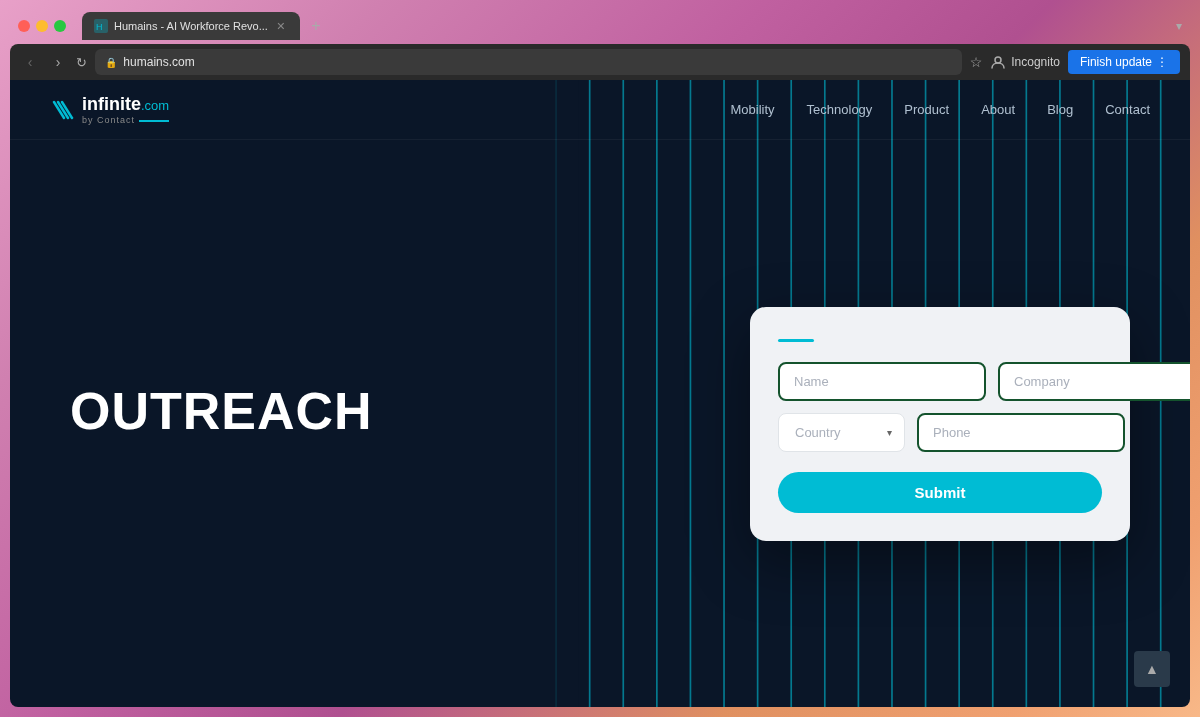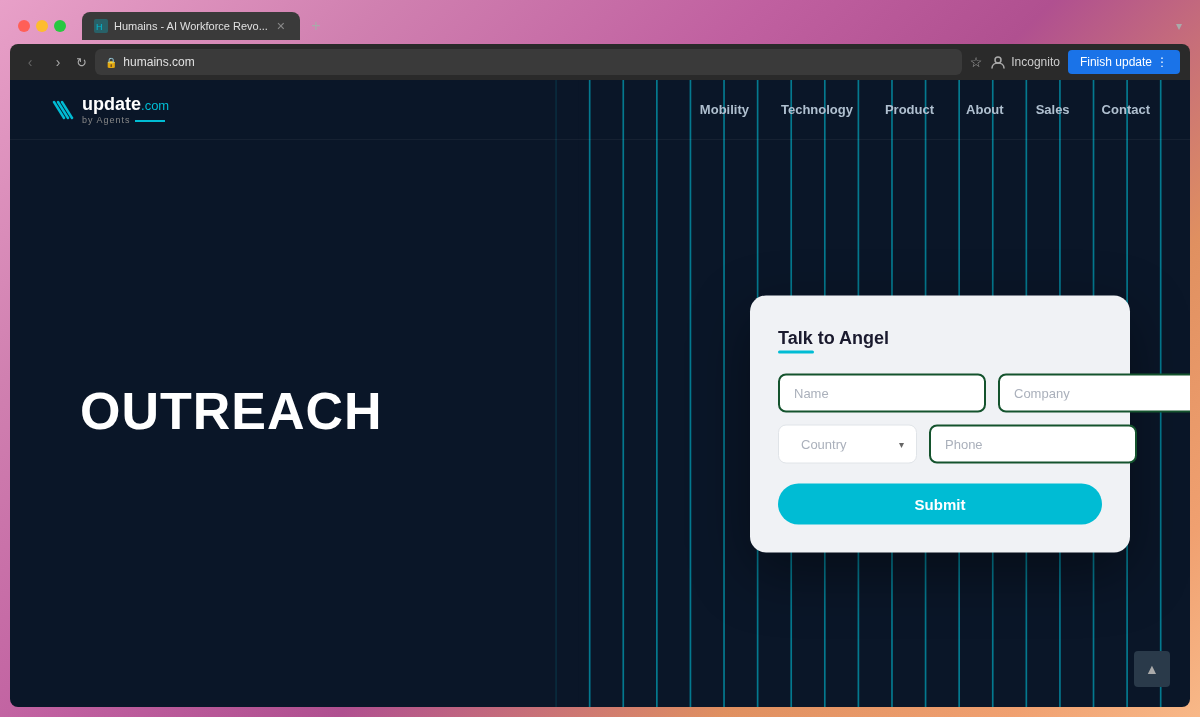--- a/index.html
+++ b/index.html
@@ -240,21 +240,20 @@
       width: 30px;
       height: 2px;
       background: #00bcd4;
       margin-top: 1px;
     }
 
     .nav-links {
       display: flex;
       gap: 32px;
       align-items: center;
-      font-weight: bold;
     }
 
     .nav-link {
       color: #b0c0d0;
       font-size: 13px;
       cursor: pointer;
       text-decoration: none;
     }
 
     
@@ -262,21 +261,20 @@
       flex: 1;
       display: flex;
       align-items: center;
       padding: 0 60px;
       position: relative;
     }
 
     .hero-content {
       max-width: 480px;
       z-index: 5;
-      margin-left: 10px;
     }
 
     .hero-title {
       font-size: 52px;
       font-weight: 800;
       color: white;
       line-height: 1.1;
       letter-spacing: 1px;
       margin-bottom: 24px;
       text-transform: uppercase;
@@ -361,21 +359,21 @@
       border: 1px solid #e0e4e8;
       border-radius: 8px;
       display: flex;
       align-items: center;
     }
 
     .form-select {
       flex: 1;
       background: transparent;
       border: none;
-      padding: 10px 22px;
+      padding: 10px 16px;
       font-size: 13px;
       color: #aab0bb;
       outline: none;
       appearance: none;
       cursor: pointer;
     }
 
     .select-chevron {
       position: absolute;
       right: 12px;
@@ -497,48 +495,47 @@
 
     <nav class="site-nav">
       <div class="site-logo">
         <svg width="28" height="28" viewBox="0 0 28 28">
           <line x1="4" y1="6" x2="14" y2="22" stroke="#00bcd4" stroke-width="2.5" stroke-linecap="round"></line>
           <line x1="8" y1="6" x2="18" y2="22" stroke="#00bcd4" stroke-width="2.5" stroke-linecap="round"></line>
           <line x1="12" y1="6" x2="22" y2="22" stroke="#00bcd4" stroke-width="2.5" stroke-linecap="round"></line>
         </svg>
         <div class="logo-text-group">
           <div style="display:flex; align-items:baseline;">
-            <span style="font-size:18px;font-weight:700;color:white;">update</span>
+            <span style="font-size:18px;font-weight:700;color:white;">infinite</span>
             <span style="font-size:13px;color:#00bcd4;font-weight:400;">.com</span>
           </div>
           <div style="display:flex;align-items:center;gap:4px;">
-            <span style="font-size:9px;color:#888;letter-spacing:1px;">by Agents</span>
+            <span style="font-size:9px;color:#888;letter-spacing:1px;">by Contact</span>
             <div class="logo-underline"></div>
           </div>
         </div>
       </div>
       <div class="nav-links">
         <a class="nav-link">Mobility</a>
         <a class="nav-link">Technology</a>
         <a class="nav-link">Product</a>
         <a class="nav-link">About</a>
-        <a class="nav-link">Sales</a>
+        <a class="nav-link">Blog</a>
         <a class="nav-link">Contact</a>
       </div>
     </nav>
 
     <div class="hero">
       <div class="hero-content">
         <h1 class="hero-title">
           <span>OUTREACH</span><br>
         </h1>
       </div>
 
       <div class="form-card">
-        <div class="form-talk-title">Talk to Angel</div>
         <div class="form-accent-line"></div>
 
         <div class="form-row">
           <input class="form-input" type="text" placeholder="Name" style="">
           <input class="form-input" type="text" placeholder="Company" style="">
         </div>
 
         <div class="form-row">
           <div class="form-select-wrapper">
             <select class="form-select">

